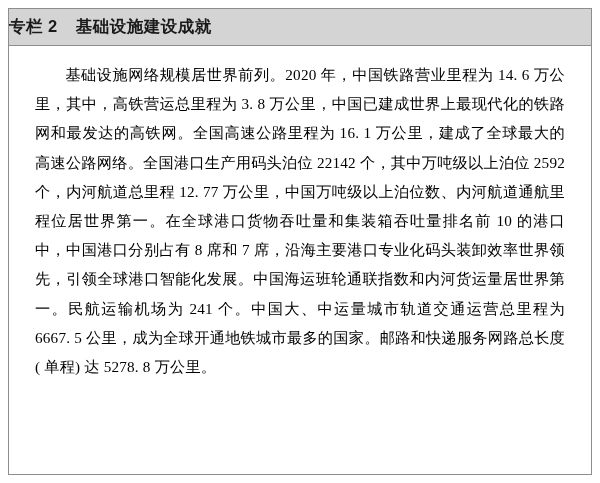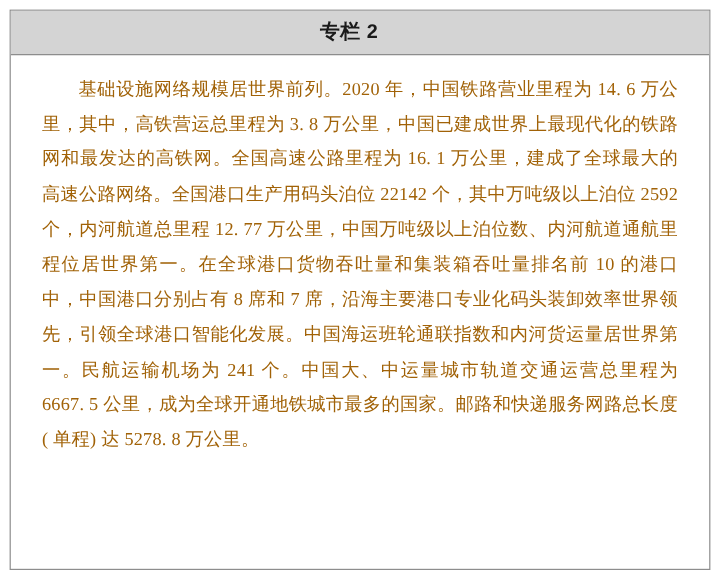--- a/index.html
+++ b/index.html
@@ -22,51 +22,52 @@
     border: 1px solid #8d8d8d;
     box-sizing: border-box;
     background: #ffffff;
   }
   .title-bar {
     height: 36px;
     background: #d4d4d4;
     border-bottom: 1px solid #8d8d8d;
     display: flex;
     align-items: center;
-    justify-content: center;
+    justify-content: flex-start;
   }
   .title-text {
     font-size: 16.5px;
     font-weight: bold;
     letter-spacing: 0.5px;
     color: #1a1a1a;
     font-family: "Liberation Sans", "DejaVu Sans", sans-serif;
   }
   .title-gap {
     display: inline-block;
     width: 18px;
   }
   .content {
     padding: 14px 26px 0 26px;
   }
   p {
     margin: 0 0 2px 0;
     text-indent: 2em;
     font-size: 15.2px;
     line-height: 1.92;
-    color: #a16207;
+    color: #000000;
     text-align: justify;
     text-justify: inter-ideograph;
     letter-spacing: 0.2px;
   }
 </style>
 </head>
 <body>
 
 <div class="box">
   <div class="title-bar">
     <span class="title-text">专栏 2</span>
     <span class="title-gap"></span>
+    <span class="title-text">基础设施建设成就</span>
   </div>
   <div class="content">
     <p>基础设施网络规模居世界前列。2020 年，中国铁路营业里程为 14. 6 万公里，其中，高铁营运总里程为 3. 8 万公里，中国已建成世界上最现代化的铁路网和最发达的高铁网。全国高速公路里程为 16. 1 万公里，建成了全球最大的高速公路网络。全国港口生产用码头泊位 22142 个，其中万吨级以上泊位 2592 个，内河航道总里程 12. 77 万公里，中国万吨级以上泊位数、内河航道通航里程位居世界第一。在全球港口货物吞吐量和集装箱吞吐量排名前 10 的港口中，中国港口分别占有 8 席和 7 席，沿海主要港口专业化码头装卸效率世界领先，引领全球港口智能化发展。中国海运班轮通联指数和内河货运量居世界第一。民航运输机场为 241 个。中国大、中运量城市轨道交通运营总里程为 6667. 5 公里，成为全球开通地铁城市最多的国家。邮路和快递服务网路总长度( 单程) 达 5278. 8 万公里。</p>
   </div>
 </div>
 
 </body></html>

